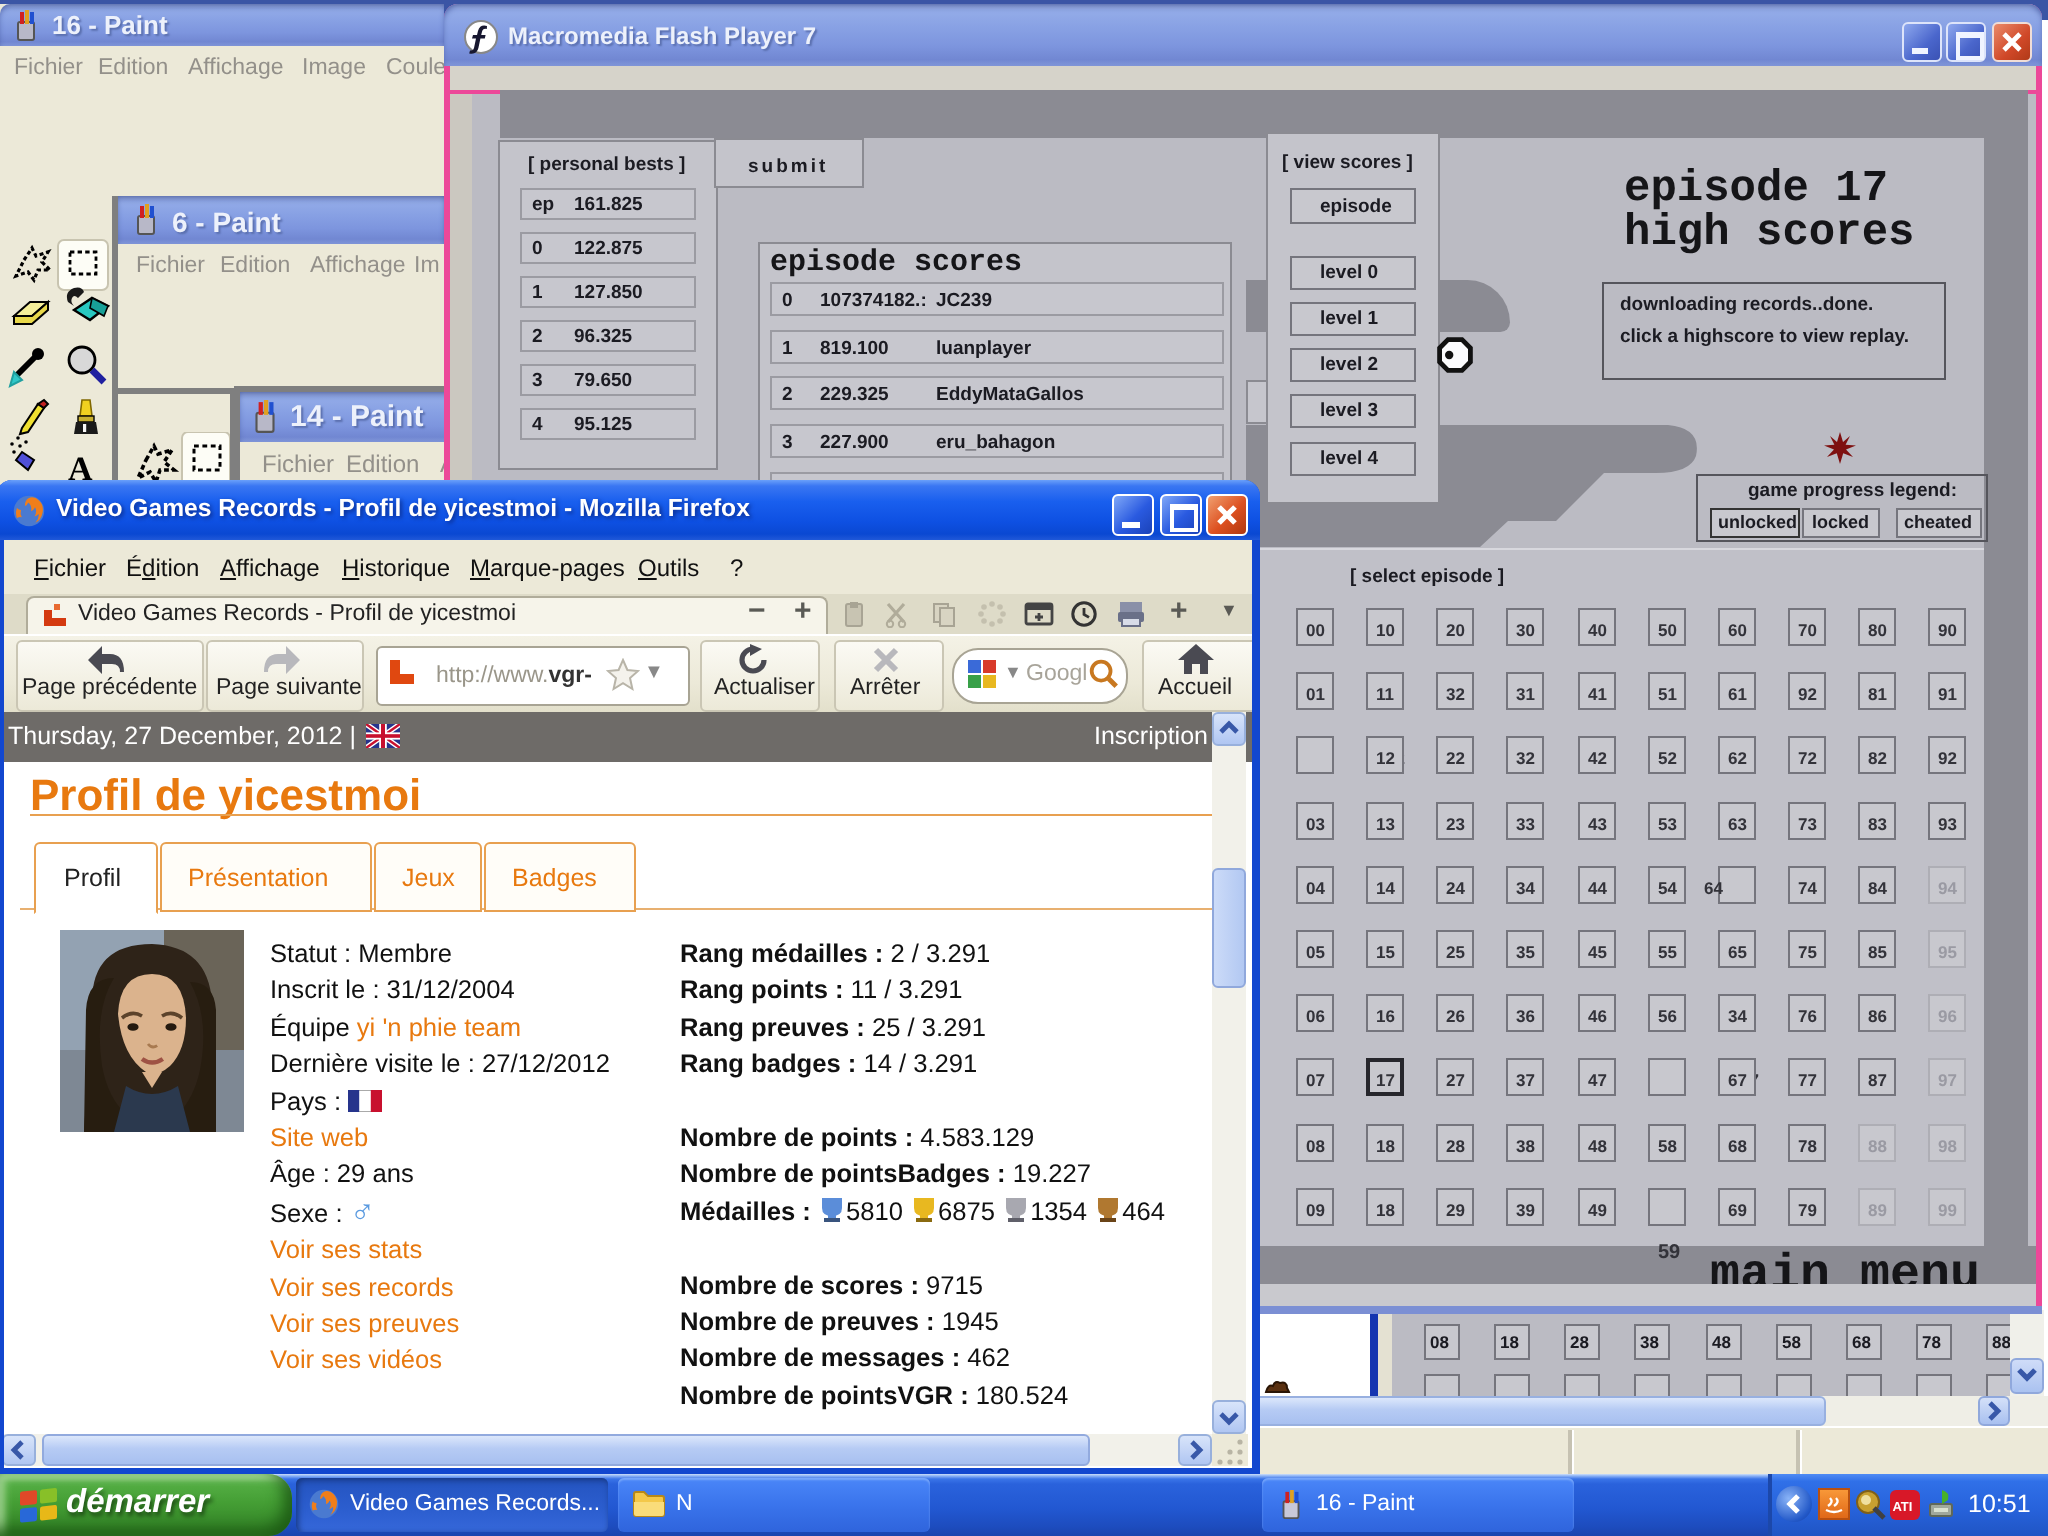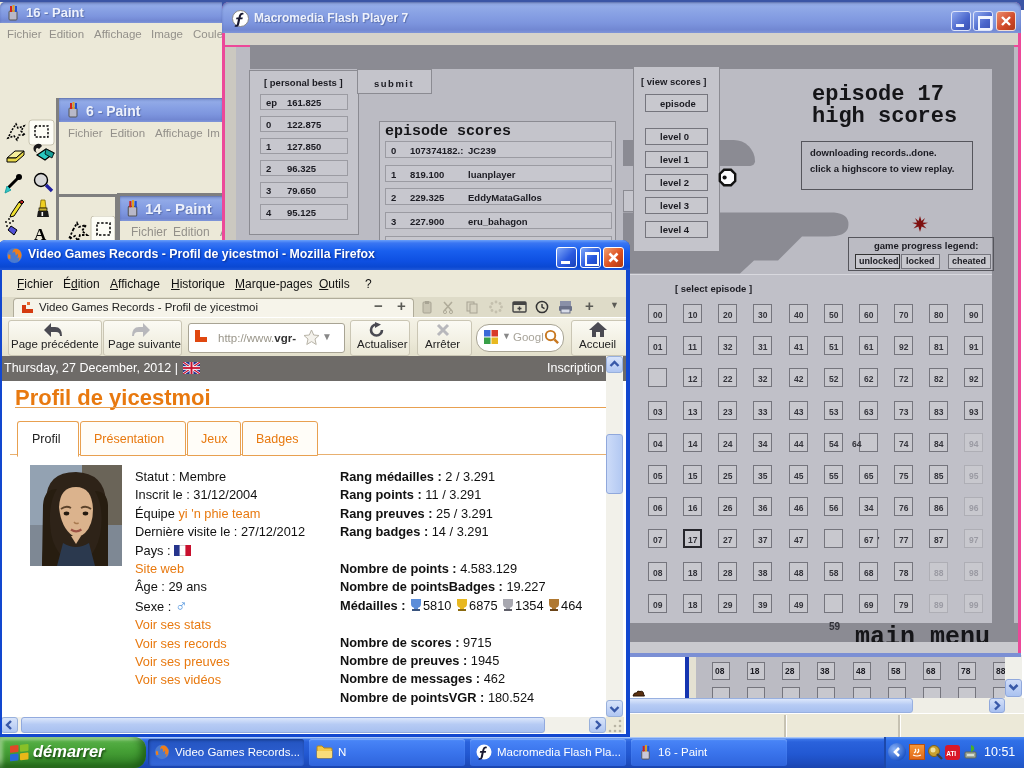--- a/index.html
+++ b/index.html
@@ -822,27 +822,20 @@
         </svg>
     <div class="abs" style="left:27px;top:7px;color:#fff;font-size:11.5px;white-space:nowrap;overflow:hidden;width:124px;">Video Games Records...</div>
   </div>
   <div class="abs" style="left:309px;top:2px;width:156px;height:27px;border-radius:3px;background:linear-gradient(180deg,#4a86f8 0%,#3a74ec 50%,#2f64dc 100%);box-shadow:inset 0 1px 1px #7aa8fa;">
     <svg class="abs" style="left:7px;top:6px" width="17" height="14" viewBox="0 0 17 14">
           <path d="M1 2 Q1 1 2 1 L6 1 L8 3 L15 3 Q16 3 16 4 L16 12 Q16 13 15 13 L2 13 Q1 13 1 12 Z" fill="#f4c84a" stroke="#b88818"></path>
           <path d="M1 6 L16 6 L16 12 Q16 13 15 13 L2 13 Q1 13 1 12 Z" fill="#fadc7a"></path>
         </svg>
     <div class="abs" style="left:29px;top:7px;color:#fff;font-size:11.5px;">N</div>
   </div>
-  <div class="abs" style="left:470px;top:2px;width:156px;height:27px;border-radius:3px;background:linear-gradient(180deg,#4a86f8 0%,#3a74ec 50%,#2f64dc 100%);box-shadow:inset 0 1px 1px #7aa8fa;">
-    <svg class="abs" style="left:6px;top:5px" width="16" height="16" viewBox="0 0 17 17">
-          <circle cx="8.5" cy="8.5" r="8" fill="#fff"></circle>
-          <path d="M11.5 3 q-3.5 -1 -4.5 2.5 l-.5 2 h-2 l-.5 1.8 h2 l-1 4.7 q-.3 1.5 -2 1.2 l-.4 1.5 q3.8 .8 4.6 -2.7 l1 -4.7 h2.2 l.4 -1.8 h-2.2 l.4 -1.6 q.4 -1.9 2.4 -1.4 z" fill="#17172f"></path>
-        </svg>
-    <div class="abs" style="left:27px;top:7px;color:#fff;font-size:11.5px;white-space:nowrap;overflow:hidden;width:124px;">Macromedia Flash Pla...</div>
-  </div>
   <div class="abs" style="left:631px;top:2px;width:156px;height:27px;border-radius:3px;background:linear-gradient(180deg,#4a86f8 0%,#3a74ec 50%,#2f64dc 100%);box-shadow:inset 0 1px 1px #7aa8fa;">
     <svg class="abs" style="left:7px;top:6px" width="15" height="15" viewBox="0 0 16 16">
           <rect x="4" y="6" width="8" height="9" rx="1" fill="#c8c8d8" stroke="#555"></rect>
           <rect x="5" y="1" width="2" height="6" fill="#d02020"></rect>
           <rect x="7.5" y="0" width="2" height="7" fill="#e0a020"></rect>
           <rect x="10" y="1" width="2" height="6" fill="#2050d0"></rect>
         </svg>
     <div class="abs" style="left:27px;top:7px;color:#fff;font-size:11.5px;">16 - Paint</div>
   </div>
 

